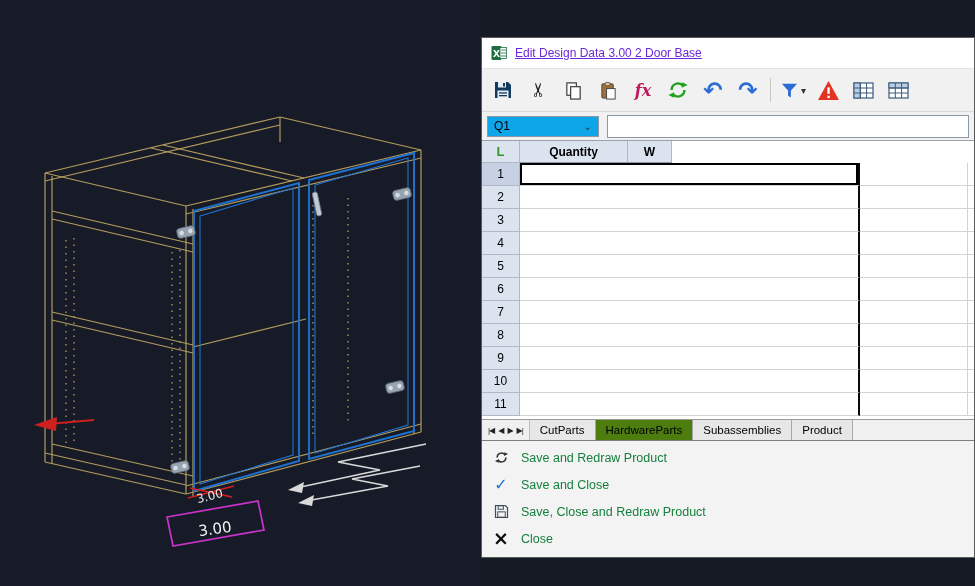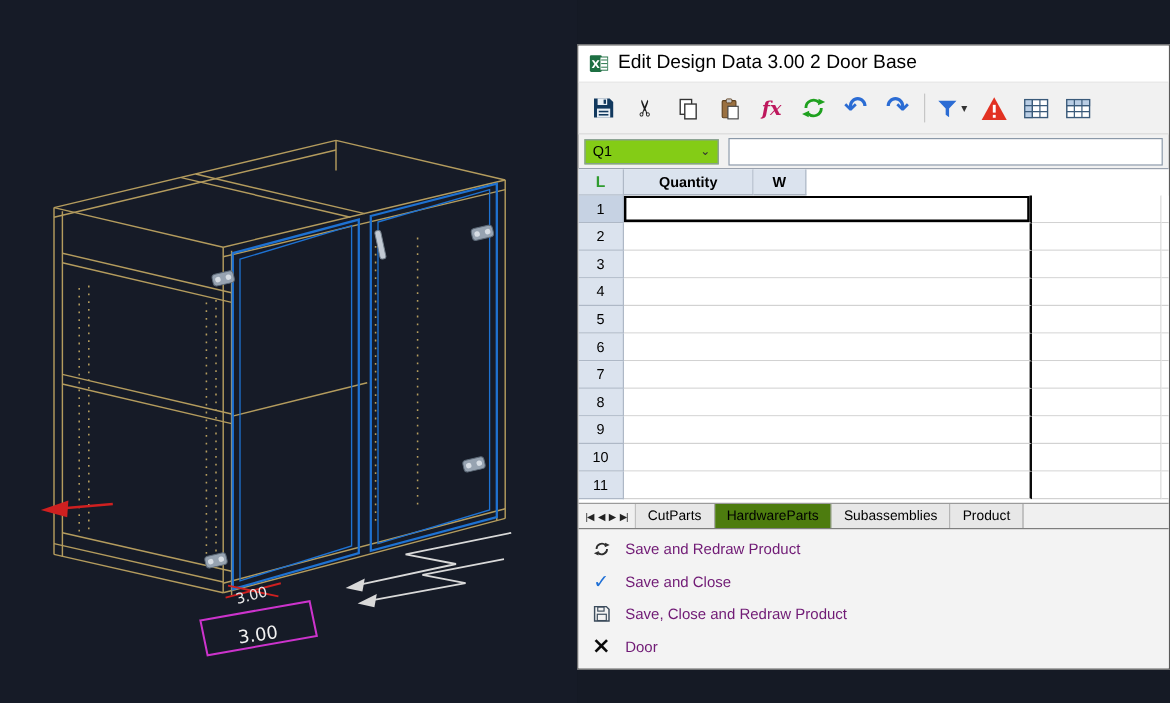--- a/index.html
+++ b/index.html
@@ -15,40 +15,40 @@
   
   .win{
     position:absolute;left:481px;top:37px;width:494px;height:521px;
     background:#f1f1f1;border:1px solid #5a5a5a;box-sizing:border-box;
     display:flex;flex-direction:column;overflow:hidden;
   }
   .titlebar{
     flex:0 0 30px;background:#ffffff;display:flex;align-items:center;
     gap:8px;padding:0 9px;border-bottom:1px solid #e3e3e3;
   }
-  .title-text{font-size:16px;color:#000000;white-space:nowrap;}
+  .title-text{font-size:12px;color:#6d28d9;white-space:nowrap;text-decoration:underline;}
 
   .toolbar{
     flex:0 0 42px;display:flex;align-items:center;gap:9px;
     padding:0 8px;background:#f1f1f1;border-bottom:1px solid #dadada;
   }
   .tb-icon{
     width:26px;height:28px;display:flex;align-items:center;justify-content:center;
     font-family:"DejaVu Sans",sans-serif;flex:0 0 auto;
   }
   .tb-sep{width:1px;height:24px;background:#c6c6c6;flex:0 0 auto;}
   .glyph-cut{font-size:19px;color:#1a1a1a;transform:rotate(-90deg);display:inline-block;}
   .glyph-fx{font-family:"DejaVu Serif",serif;font-style:italic;font-weight:bold;font-size:16px;color:#be185d;}
   .glyph-undo,.glyph-redo{font-size:23px;font-weight:bold;color:#2b6cd4;line-height:1;}
   .filter-wrap{display:flex;align-items:center;gap:2px;}
   .glyph-caret{font-size:10px;color:#333;font-family:"DejaVu Sans",sans-serif;}
 
   .formula-row{flex:0 0 28px;display:flex;align-items:center;gap:8px;padding:0 5px;}
   .name-box{
-    width:112px;height:21px;background:#84cc16;border:1px solid #8a98a8;
+    width:112px;height:21px;background:#0ea5e9;border:1px solid #8a98a8;
     display:flex;align-items:center;justify-content:space-between;
     padding:0 6px;font-size:12px;box-sizing:border-box;
   }
   .formula-input{flex:1;height:21px;background:#fff;border:1px solid #8a98a8;
     font-size:12px;padding:0 5px;display:flex;align-items:center;}
 
   
   .grid{flex:0 0 278px;background:#fff;overflow:hidden;border-top:1px solid #9aa2ae;}
   .grid-row{display:flex;height:23px;}
   .grid-row.hdr{height:22px;}
@@ -72,21 +72,21 @@
   .tab-nav span{font-size:8px;color:#222;letter-spacing:-1px;}
   .sheet-tab{display:flex;align-items:center;padding:0 10px;background:#e7e7e7;
     border-right:1px solid #a8a8a8;color:#000;white-space:nowrap;}
   .sheet-tab.active{background:#4d7c0f;}
 
   
   .actions{flex:1 1 auto;background:#f3f3f3;border-top:1px solid #7e7e7e;padding-top:3px;}
   .action-row{height:27px;display:flex;align-items:center;gap:11px;padding:0 10px;}
   .action-icon{width:18px;display:flex;align-items:center;justify-content:center;
     font-family:"DejaVu Sans",sans-serif;}
-  .action-label{font-size:12.5px;color:#701a75;}
+  .action-label{font-size:12.5px;color:#15803d;}
   .glyph-check{color:#1e6fd6;font-weight:bold;font-size:16px;line-height:1;}
   .glyph-close{color:#0a0a0a;font-weight:bold;font-size:19px;line-height:1;}
 </style>
 </head>
 <body>
 
 <svg class="cad" viewBox="0 0 481 586" xmlns="http://www.w3.org/2000/svg">
   <rect x="0" y="0" width="481" height="586" fill="#161b27"></rect>
 
   <g stroke="#b49c5e" stroke-width="1.2" fill="none">
@@ -399,16 +399,16 @@
         <svg width="15" height="15" viewBox="0 0 20 20">
           <path d="M2 2 H15 L18 5 V18 H2 Z" fill="none" stroke="#3c4c5c" stroke-width="1.6"></path>
           <rect x="5.5" y="2.5" width="7" height="4.5" fill="none" stroke="#3c4c5c" stroke-width="1.3"></rect>
           <rect x="5" y="10.5" width="10" height="7" fill="none" stroke="#3c4c5c" stroke-width="1.3"></rect>
         </svg>
       </span>
       <span class="action-label">Save, Close and Redraw Product</span>
     </div>
     <div class="action-row">
       <span class="action-icon glyph-close">×</span>
-      <span class="action-label">Door</span>
+      <span class="action-label">Close</span>
     </div>
   </div>
 </div>
 
 </body></html>

